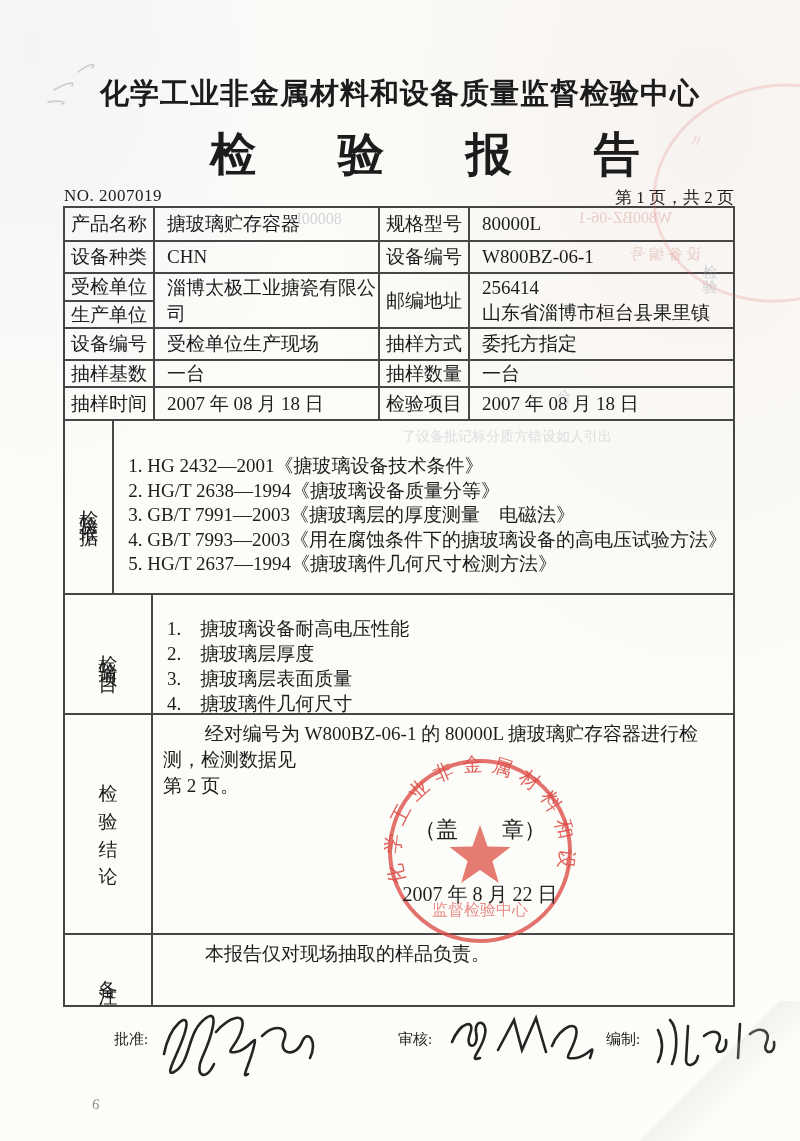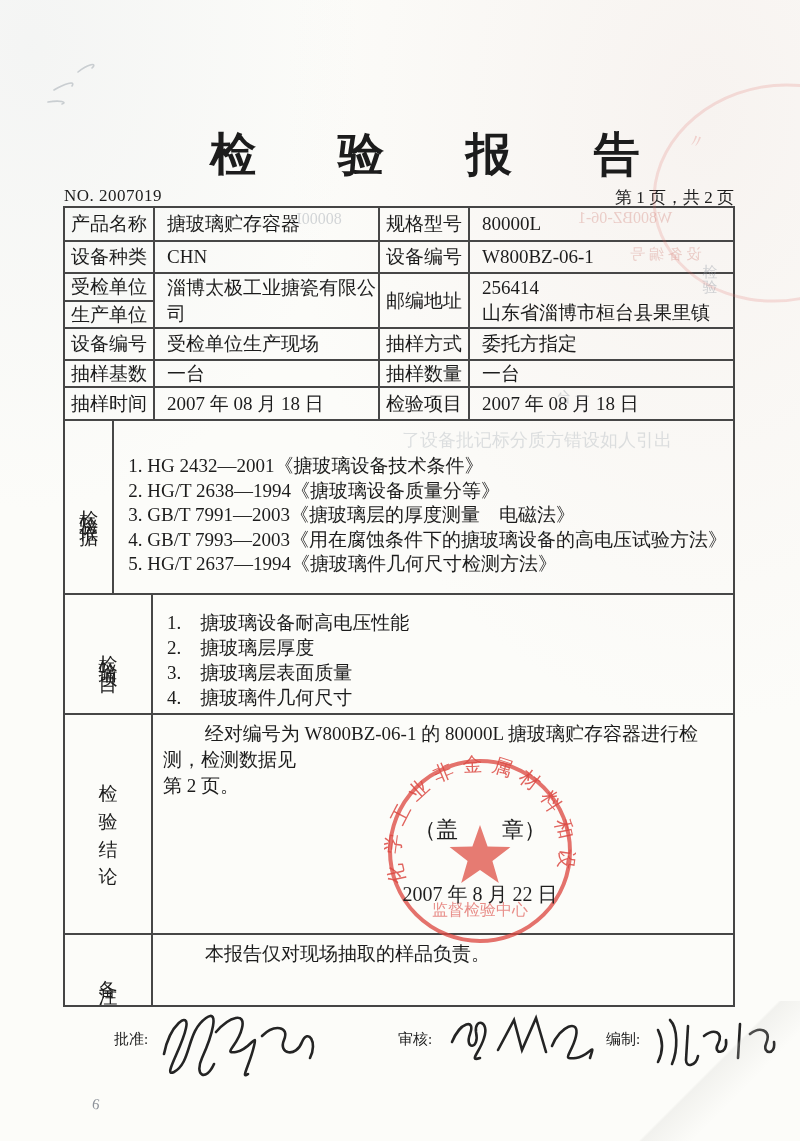--- a/index.html
+++ b/index.html
@@ -48,21 +48,21 @@
   .sec-basis{height:174px;}
   .sec-items{height:120px;}
   .sec-conclusion{height:220px;}
   .sec-remark{height:72px;}
   .sec-basis .sec-label span{letter-spacing:0.32em;}
   .sec-items .sec-label span{letter-spacing:0.38em;}
   .sec-conclusion .sec-label span{letter-spacing:1.45em;}
   .sec-remark .sec-label span{letter-spacing:0.28em;}
   .sec-content{flex:1;position:relative;box-sizing:border-box;}
   .sec-basis .sec-content{padding:33px 6px 0 14px;}
-  .sec-items .sec-content{padding:15px 6px 0 14px;}
+  .sec-items .sec-content{padding:21px 6px 0 14px;}
   .list-line{font-size:19px;line-height:24.6px;white-space:nowrap;}
   .sec-items .list-line{line-height:25px;}
   .sec-conclusion .sec-content{padding:6px 12px 15px 10px;}
   .concl-line{font-size:19px;line-height:26px;}
   .concl-line.first{text-indent:2.2em;}
   .sec-remark .sec-content{padding:6px 20px 0 14px;}
   .remark-text{font-size:19px;text-indent:2em;}
 
   
   .seal-svg{position:absolute;left:231px;top:38px;}
@@ -73,33 +73,34 @@
 
   
   .sig-label{position:absolute;font-size:15px;}
   .sig-svg{position:absolute;}
 
   
   .bleed{position:absolute;color:rgba(148,156,166,0.40);transform:scale(-1,1);
     font-size:16px;white-space:nowrap;pointer-events:none;}
   .bleed.red{color:rgba(205,120,112,0.33);}
   .bleed.vert{writing-mode:vertical-rl;text-orientation:upright;transform:none;}
-  .bleed.tiny{font-size:18px;transform:none;color:rgba(150,158,168,0.30);font-family:Liberation Serif, serif;}
+  .bleed.tiny{font-size:14px;transform:none;color:rgba(150,158,168,0.30);font-family:Liberation Serif, serif;}
   .red-arc{position:absolute;left:652px;top:84px;width:250px;height:212px;border-radius:50%;
     border:3px solid rgba(223,112,106,0.20);transform:rotate(-10deg);pointer-events:none;}
   .red-glyph{position:absolute;color:rgba(224,118,110,0.28);font-size:20px;pointer-events:none;}
   .corner-mark{position:absolute;left:92px;top:1096px;font-size:15px;color:#8d929a;
     transform:rotate(8deg);}
   .tl-squiggle{position:absolute;left:34px;top:50px;pointer-events:none;}
 </style>
 </head>
 <body>
 
 <div class="page">
 
+  <div class="org-title">化学工业非金属材料和设备质量监督检验中心</div>
   <div class="report-title">检验报告</div>
   <div class="report-no">NO. 2007019</div>
   <div class="page-indicator">第 1 页，共 2 页</div>
 
   <div class="doc-table">
 
     <div class="tr h34">
       <div class="c lbl">产品名称</div>
       <div class="c v1">搪玻璃贮存容器</div>
       <div class="c lbl2">规格型号</div>

